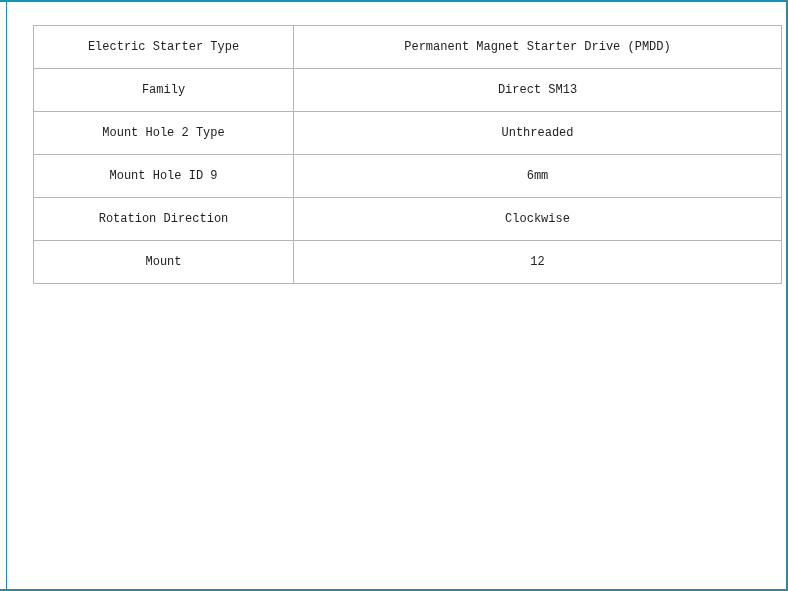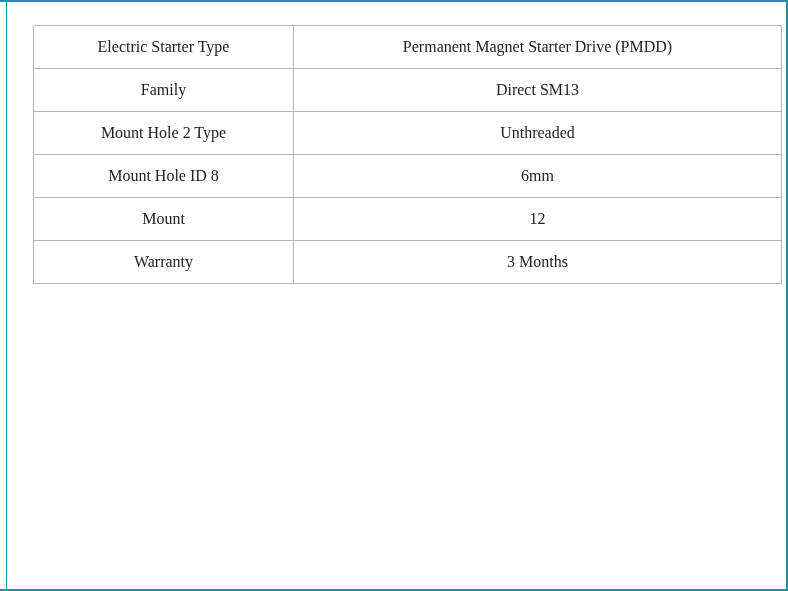--- a/index.html
+++ b/index.html
@@ -44,23 +44,23 @@
     border-collapse: collapse;
     width: 716px;
     table-layout: fixed;
   }
   table.spec-table td {
     border: 1px solid #b6b6b6;
     height: 42px;
     padding: 0 8px;
     text-align: center;
     vertical-align: middle;
-    font-size: 16px;
+    font-size: 12px;
     color: #222222;
-    font-family: Liberation Serif, serif;
+    font-family: Liberation Mono, monospace;
     line-height: 1.2;
   }
   table.spec-table td.label-cell {
     width: 243px;
   }
   table.spec-table td.value-cell {
     width: 471px;
   }
 </style>
 </head>
@@ -78,27 +78,27 @@
         </tr>
         <tr>
           <td class="label-cell">Family</td>
           <td class="value-cell">Direct SM13</td>
         </tr>
         <tr>
           <td class="label-cell">Mount Hole 2 Type</td>
           <td class="value-cell">Unthreaded</td>
         </tr>
         <tr>
-          <td class="label-cell">Mount Hole ID 8</td>
+          <td class="label-cell">Mount Hole ID 9</td>
           <td class="value-cell">6mm</td>
+        </tr>
+        <tr>
+          <td class="label-cell">Rotation Direction</td>
+          <td class="value-cell">Clockwise</td>
         </tr>
         <tr>
           <td class="label-cell">Mount</td>
           <td class="value-cell">12</td>
-        </tr>
-        <tr>
-          <td class="label-cell">Warranty</td>
-          <td class="value-cell">3 Months</td>
         </tr>
       </tbody>
     </table>
   </div>
 </div>
 
 </body></html>

